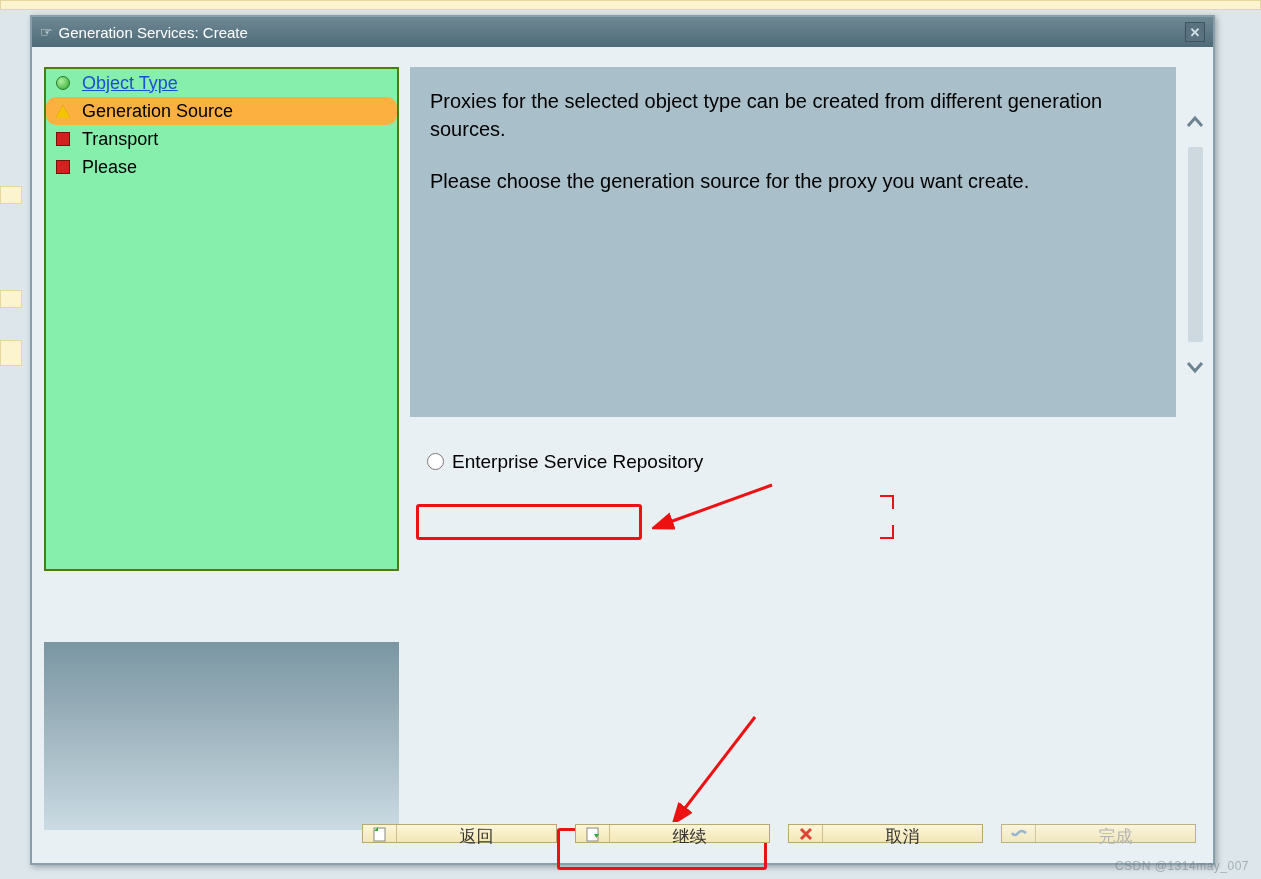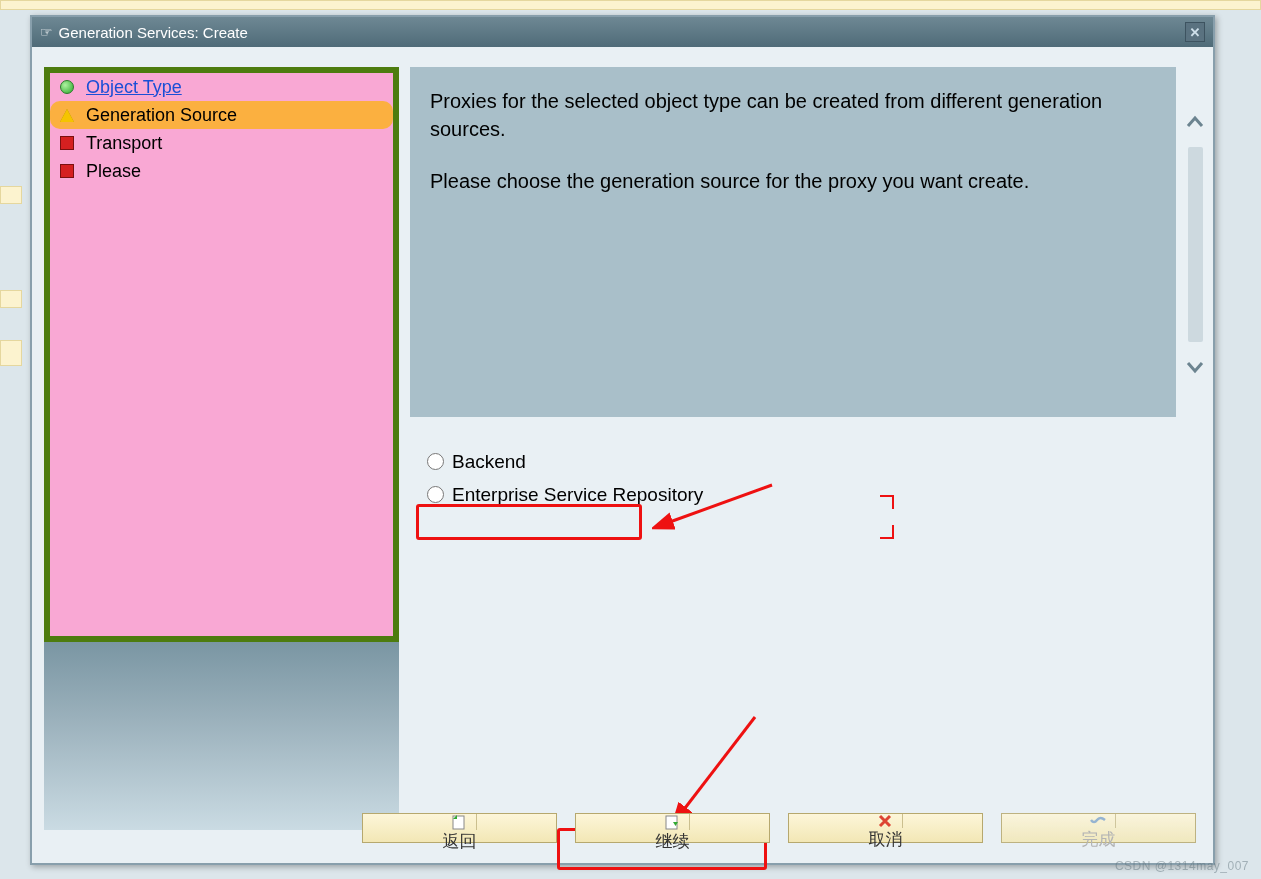--- a/index.html
+++ b/index.html
@@ -14,21 +14,21 @@
     color: white; display: flex; align-items: center; padding: 0 8px; font-size: 15px;
   }
   .titlebar .tb-icon { margin-right: 6px; font-size: 14px; }
   .titlebar .title { flex: 1; }
   .titlebar .close {
     width: 20px; height: 20px; background: #5a7280; border: 1px solid #3d5360;
     color: #cfe0ea; display: flex; align-items: center; justify-content: center;
     font-weight: bold; font-size: 13px; cursor: pointer;
   }
   .dlg-body { position: absolute; top: 30px; left: 0; right: 0; bottom: 0; padding: 12px; }
-  .sidebar-wrap { position: absolute; left: 12px; top: 20px; width: 355px; height: 575px; background: #f9a8d4; border: 6px solid #4d7c0f; }
+  .sidebar-wrap { position: absolute; left: 12px; top: 20px; width: 355px; height: 504px; background: #86efac; border: 2px solid #4d7c0f; }
   .sidebar-item {
     display: flex; align-items: center; height: 28px; padding: 0 10px; font-size: 18px; cursor: pointer;
   }
   .sidebar-item .status { width: 26px; height: 16px; display: flex; align-items: center; justify-content: flex-start; }
   .sidebar-item.active { background: #fbb040; color: #000; border-radius: 10px; }
   .sidebar-item.link span.lbl { color: #1a4fd6; text-decoration: underline; }
   .sq { width: 14px; height: 14px; display: inline-block; border: 1px solid #555; }
   .sq.green { background: radial-gradient(circle at 35% 35%, #aef2a0, #2aa82a); border-radius: 50%; border-color:#2a7a2a;}
   .sq.yellow { width:0;height:0;border-left:7px solid transparent;border-right:7px solid transparent;border-bottom:13px solid #f5c400;border-top:none; filter:drop-shadow(0 0 0.5px #9a7b00);}
   .sq.red { background: #d52020; border-color:#7a1010;}
@@ -57,23 +57,23 @@
     position: absolute; border: 3px solid #e11; border-radius: 3px;
   }
   .marker { position:absolute; border: 2px solid #e11; width:14px; height:14px;}
   .marker.tr { border-left:none; border-bottom:none; left:auto; }
   .marker.br { border-left:none; border-top:none; }
   .arrow { position: absolute; }
   .buttons {
     position: absolute; left: 330px; bottom: 20px; display: flex; gap: 18px;
   }
   .btn {
-    width: 195px; height: 30px; background: linear-gradient(to bottom, #fdf6d9, #f2e7b5);
-    border: 1px solid #b6a86e; display: flex; align-items: center; cursor: pointer;
-    font-size: 17px; color: #333; flex-direction: column;
+    width: 195px; height: 19px; background: linear-gradient(to bottom, #fdf6d9, #f2e7b5);
+    border: 1px solid #b6a86e; display: flex; align-items: flex-start; cursor: pointer;
+    font-size: 17px; color: #333;
   }
   .btn .icon-cell { width: 34px; display: flex; align-items: center; justify-content: center; border-right: 1px solid #cbbf8e; height: 100%; }
   .btn .lbl { flex: 1; text-align: center; }
   .btn.disabled { color: #aaa; opacity: 0.85; cursor: default; }
   .watermark { position: absolute; right: 12px; bottom: 6px; color: rgba(90,110,120,0.45); font-size: 12px; letter-spacing: .5px; }
 </style>
 </head>
 <body>
 
 <div class="bg-stripe" style="top:0;height:10px;width:1261px;"></div>
@@ -129,24 +129,20 @@
         </svg>
     </div>
     <div class="scroll-track"></div>
     <div class="scroll-down">
       <svg viewBox="0 0 20 20">
           <path d="M3 6 L10 14 L17 6" fill="none" stroke="#6c8490" stroke-width="3"></path>
         </svg>
     </div>
 
     <div class="radio-area">
-      <div class="radio-row">
-        <input type="radio" name="gensrc" style="">
-        <span>Backend</span>
-      </div>
       <div class="radio-row">
         <input type="radio" name="gensrc" style="">
         <span>Enterprise Service Repository</span>
       </div>
     </div>
 
     <div class="hl-box" style="left:384px; top:457px; width:226px; height:36px;"></div>
 
     <div class="marker tr" style="left:848px; top:448px;"></div>
     <div class="marker br" style="left:848px; top:478px;"></div>

